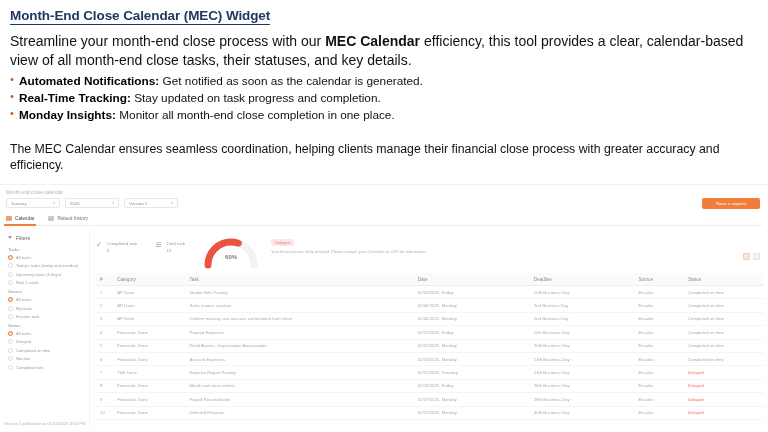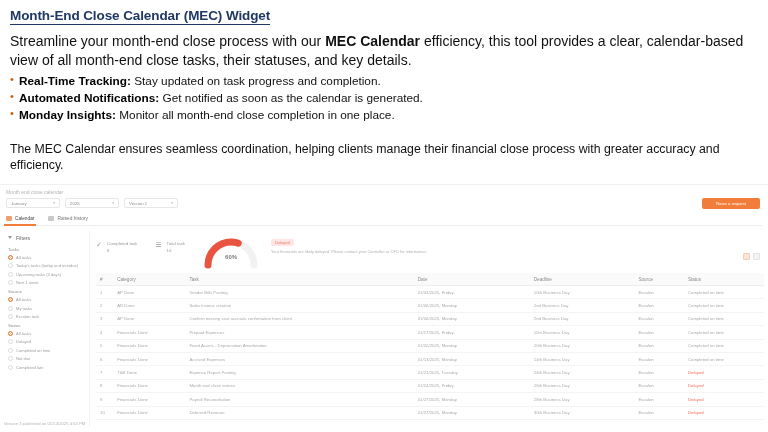--- a/index.html
+++ b/index.html
@@ -117,22 +117,22 @@
 <body>
 
 <div class="page">
 
   <div class="copy">
     <h1>Month-End Close Calendar (MEC) Widget</h1>
     <p class="lead">
       <span>Streamline your month-end close process with our </span><b>MEC Calendar</b><span> efficiency, this tool provides a clear, calendar-based view of all month-end close tasks, their statuses, and key details.</span>
     </p>
     <ul class="bullets">
+      <li><b>Automated Notifications:</b><span> Get notified as soon as the calendar is generated.</span></li>
       <li><b>Real-Time Tracking:</b><span> Stay updated on task progress and completion.</span></li>
-      <li><b>Automated Notifications:</b><span> Get notified as soon as the calendar is generated.</span></li>
       <li><b>Monday Insights:</b><span> Monitor all month-end close completion in one place.</span></li>
     </ul>
     <p class="outro">The MEC Calendar ensures seamless coordination, helping clients manage their financial close process with greater accuracy and efficiency.</p>
   </div>
 
   <div class="app">
 
     <div class="app-title">Month end close calendar</div>
 
     <div class="selects">

